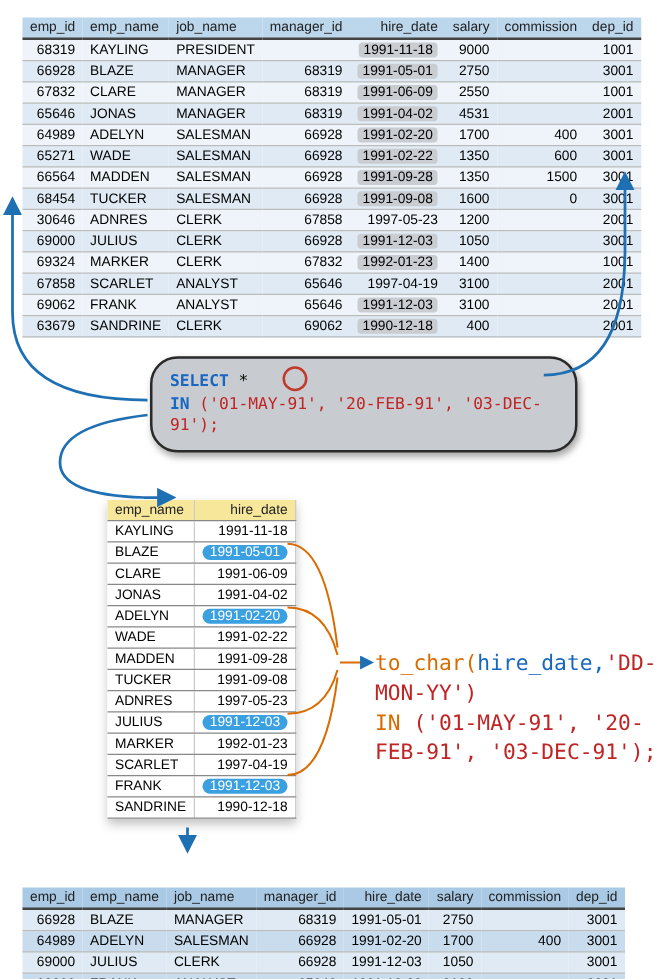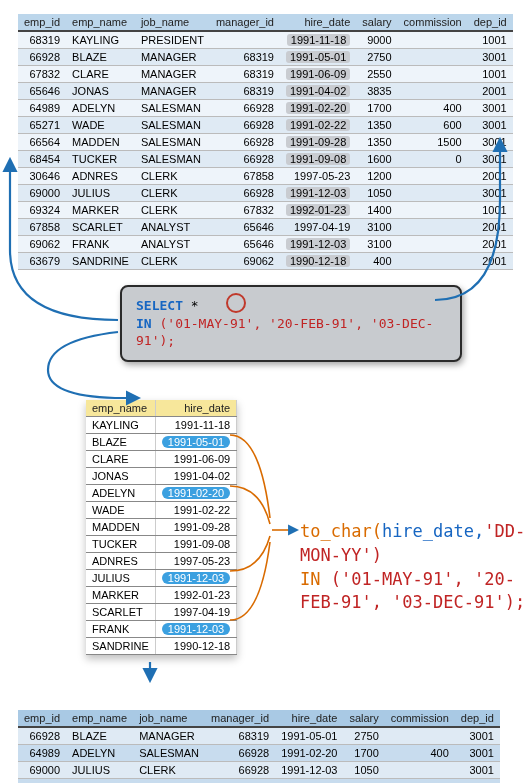--- a/index.html
+++ b/index.html
@@ -13,21 +13,21 @@
 .t1 tr:nth-child(even) td{background:#dfeaf4}
 .t3 th{background:#a9c9e4}
 .t3 tr:nth-child(odd) td{background:#dfeaf4}
 .t3 tr:nth-child(even) td{background:#c8dcee}
 .t2 th{background:#f7e79b}
 .t2 td{background:#fff}
 .t2 th,.t2 td{border-bottom:1px solid #888;border-right:1px solid #ccc}
 .t2{box-shadow:0 4px 8px rgba(0,0,0,.25)}
 .hi{display:inline-block;background:#c9ccd1;border-radius:3px;padding:0 4px}
 .sel{display:inline-block;background:#3ba0e0;color:#fff;border-radius:8px;padding:0 6px}
-.sqlbox{position:absolute;top:285px;left:120px;width:310px;background:#c8cbcf;border:2px solid #2a2a2a;border-radius:8px;padding:10px 14px;font-family:Consolas,monospace;font-size:13px;line-height:1.35;box-shadow:2px 3px 6px rgba(0,0,0,.35)}
+.sqlbox{position:absolute;top:285px;left:120px;width:310px;background:#c8cbcf;border:2px solid #2a2a2a;border-radius:22px;padding:10px 14px;font-family:Consolas,monospace;font-size:13px;line-height:1.35;box-shadow:2px 3px 6px rgba(0,0,0,.35)}
 .sqlbox .kw{color:#1766c2;font-weight:bold}
 .sqlbox .tbl{color:#128a2e}
 .sqlbox .fn{color:#d96b00}
 .sqlbox .lit{color:#c02424}
 .sqlbox .circ{position:absolute;top:6px;left:104px;width:16px;height:16px;border:2px solid #c0392b;border-radius:50%}
 .annot{position:absolute;top:520px;left:300px;font-family:Consolas,monospace;font-size:17px;color:#d96b00;line-height:1.4}
 .annot .arg{color:#1766c2}
 .annot .lit{color:#c02424}
 .t2wrap{position:absolute;top:400px;left:86px}
 .t3wrap{margin-top:440px}
@@ -81,21 +81,21 @@
           <td>2550</td>
           <td></td>
           <td>1001</td>
         </tr>
         <tr>
           <td>65646</td>
           <td class="l">JONAS</td>
           <td class="l">MANAGER</td>
           <td>68319</td>
           <td><span class="hi">1991-04-02</span></td>
-          <td>3835</td>
+          <td>4531</td>
           <td></td>
           <td>2001</td>
         </tr>
         <tr>
           <td>64989</td>
           <td class="l">ADELYN</td>
           <td class="l">SALESMAN</td>
           <td>66928</td>
           <td><span class="hi">1991-02-20</span></td>
           <td>1700</td>

